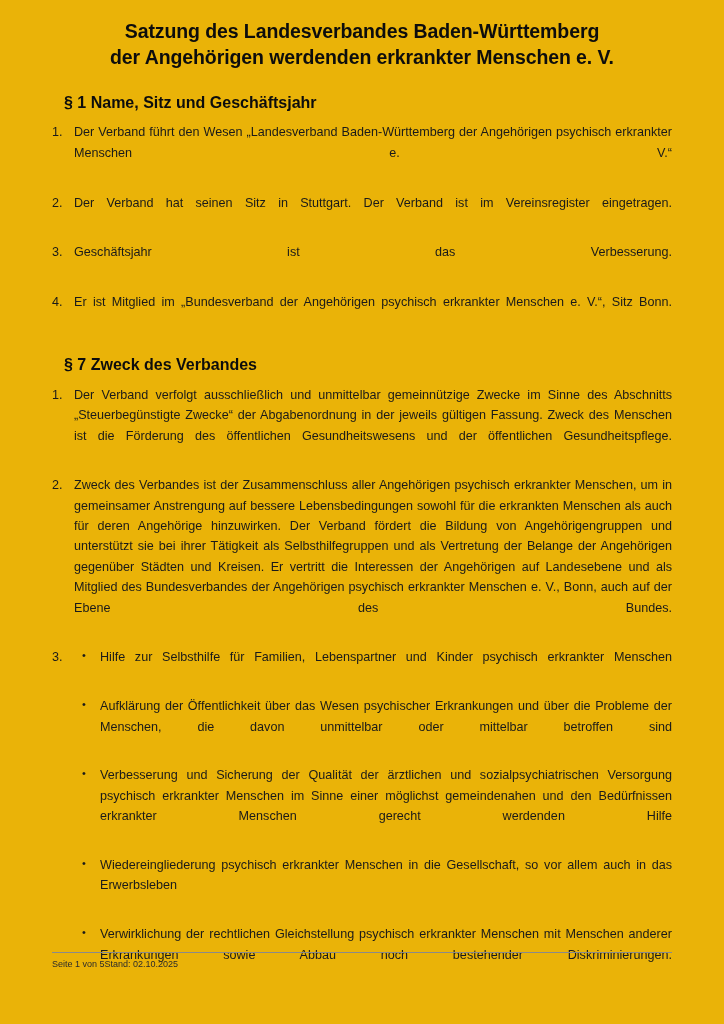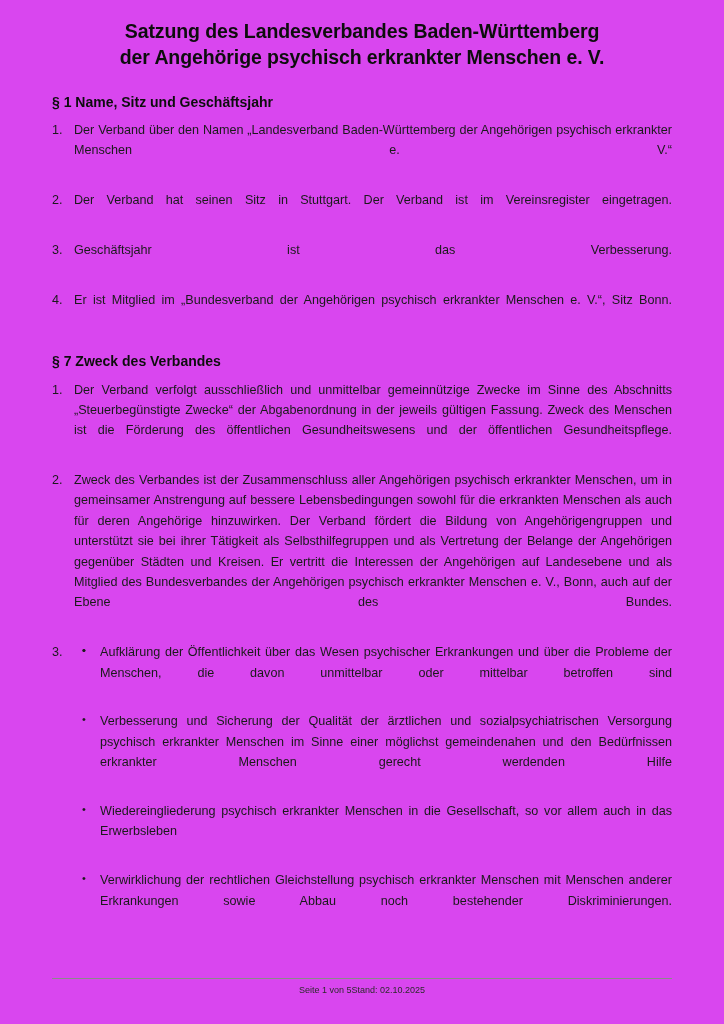--- a/index.html
+++ b/index.html
@@ -8,21 +8,21 @@
     background: #ffffff;
   }
   body {
     font-family: "Liberation Sans", sans-serif;
     color: #1a1a1a;
   }
   #page {
     position: relative;
     width: 724px;
     height: 1024px;
-    background: #d946ef;
+    background: #eab308;
     overflow: hidden;
     box-sizing: border-box;
   }
   #content {
     position: absolute;
     left: 52px;
     top: 0;
     width: 620px;
   }
 
@@ -37,24 +37,24 @@
     letter-spacing: -0.1px;
     color: #0d0d0d;
   }
   .doc-title .tline { display: block; }
 
   
   .section {
     margin-top: 22px;
   }
   .section-heading {
-    font-size: 14px;
+    font-size: 16px;
     font-weight: bold;
     line-height: 1.3;
-    margin: 0 0 9px 0;
+    margin: 0 0 9px 12px;
     color: #0d0d0d;
   }
 
   
   ol.num-list {
     list-style: none;
     margin: 0;
     padding: 0;
   }
   ol.num-list > li {
@@ -112,46 +112,45 @@
 
   
   #footer {
     position: absolute;
     left: 52px;
     top: 952px;
     width: 620px;
     border-top: 1px solid #8a8a8a;
     padding-top: 6px;
     display: flex;
-    justify-content: center;
+    justify-content: flex-start;
     align-items: baseline;
     font-size: 9px;
     color: #2b2b2b;
-    margin-top: 26px;
   }
 </style>
 </head>
 <body>
 
 <div id="page">
 
   <div id="content">
 
     <h1 class="doc-title">
       <span class="tline">Satzung des Landesverbandes Baden-Württemberg</span>
-      <span class="tline">der Angehörige psychisch erkrankter Menschen e. V.</span>
+      <span class="tline">der Angehörigen werdenden erkrankter Menschen e. V.</span>
     </h1>
 
     <div id="sections">
         <section class="section">
           <div class="section-heading">§ 1 Name, Sitz und Geschäftsjahr</div>
           <ol class="num-list">
             <li>
               <span class="num">1.</span>
-              <span class="li-text">Der Verband über den Namen „Landesverband Baden-Württemberg der Angehörigen psychisch erkrankter Menschen e. V.“</span>
+              <span class="li-text">Der Verband führt den Wesen „Landesverband Baden-Württemberg der Angehörigen psychisch erkrankter Menschen e. V.“</span>
             </li>
             <li>
               <span class="num">2.</span>
               <span class="li-text">Der Verband hat seinen Sitz in Stuttgart. Der Verband ist im Vereinsregister eingetragen.</span>
             </li>
             <li>
               <span class="num">3.</span>
               <span class="li-text">Geschäftsjahr ist das Verbesserung.</span>
             </li>
             <li>
@@ -167,21 +166,21 @@
               <span class="num">1.</span>
               <span class="li-text">Der Verband verfolgt ausschließlich und unmittelbar gemeinnützige Zwecke im Sinne des Abschnitts „Steuerbegünstigte Zwecke“ der Abgabenordnung in der jeweils gültigen Fassung. Zweck des Menschen ist die Förderung des öffentlichen Gesundheitswesens und der öffentlichen Gesundheitspflege.</span>
             </li>
             <li>
               <span class="num">2.</span>
               <span class="li-text">Zweck des Verbandes ist der Zusammenschluss aller Angehörigen psychisch erkrankter Menschen, um in gemeinsamer Anstrengung auf bessere Lebensbedingungen sowohl für die erkrankten Menschen als auch für deren Angehörige hinzuwirken. Der Verband fördert die Bildung von Angehörigengruppen und unterstützt sie bei ihrer Tätigkeit als Selbsthilfegruppen und als Vertretung der Belange der Angehörigen gegenüber Städten und Kreisen. Er vertritt die Interessen der Angehörigen auf Landesebene und als Mitglied des Bundesverbandes der Angehörigen psychisch erkrankter Menschen e. V., Bonn, auch auf der Ebene des Bundes.</span>
             </li>
             <li>
               <span class="num">3.</span>
               <ul class="bul-list">
-                <li><span class="dot">•</span></li>
+                <li><span class="dot">•</span><span class="bul-text">Hilfe zur Selbsthilfe für Familien, Lebenspartner und Kinder psychisch erkrankter Menschen</span></li>
                 <li><span class="dot">•</span><span class="bul-text">Aufklärung der Öffentlichkeit über das Wesen psychischer Erkrankungen und über die Probleme der Menschen, die davon unmittelbar oder mittelbar betroffen sind</span></li>
                 <li><span class="dot">•</span><span class="bul-text">Verbesserung und Sicherung der Qualität der ärztlichen und sozialpsychiatrischen Versorgung psychisch erkrankter Menschen im Sinne einer möglichst gemeindenahen und den Bedürfnissen erkrankter Menschen gerecht werdenden Hilfe</span></li>
                 <li><span class="dot">•</span><span class="bul-text">Wiedereingliederung psychisch erkrankter Menschen in die Gesellschaft, so vor allem auch in das Erwerbsleben</span></li>
                 <li><span class="dot">•</span><span class="bul-text">Verwirklichung der rechtlichen Gleichstellung psychisch erkrankter Menschen mit Menschen anderer Erkrankungen sowie Abbau noch bestehender Diskriminierungen.</span></li>
               </ul>
             </li>
           </ol>
         </section>
       </div>
 

